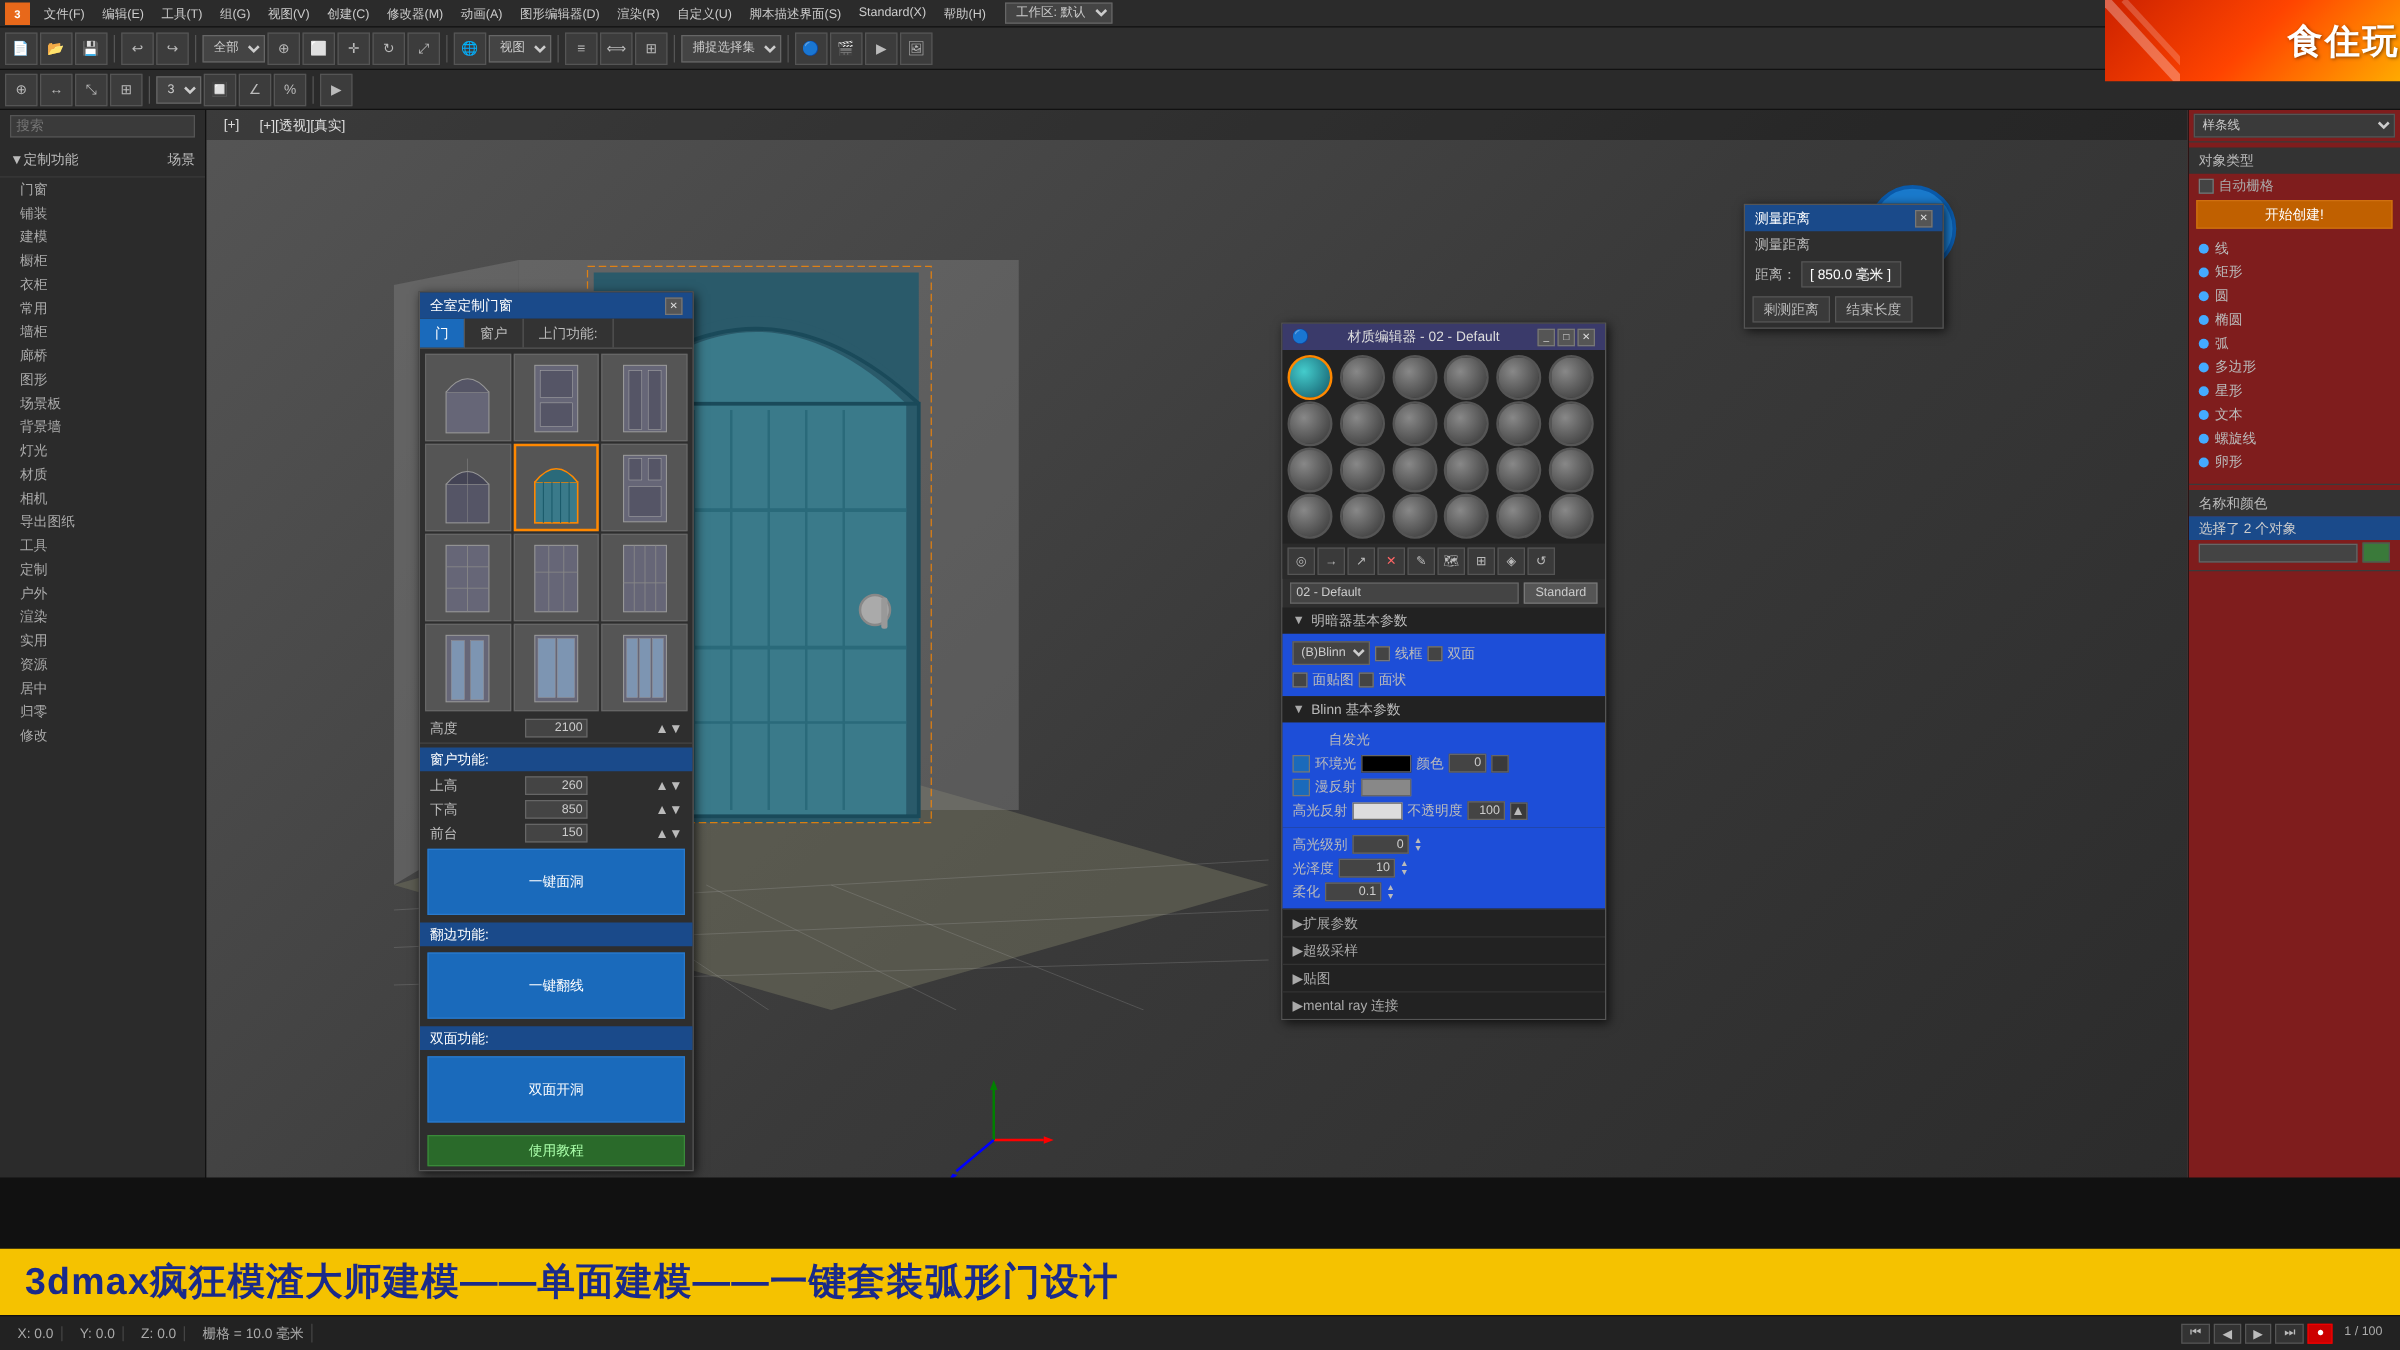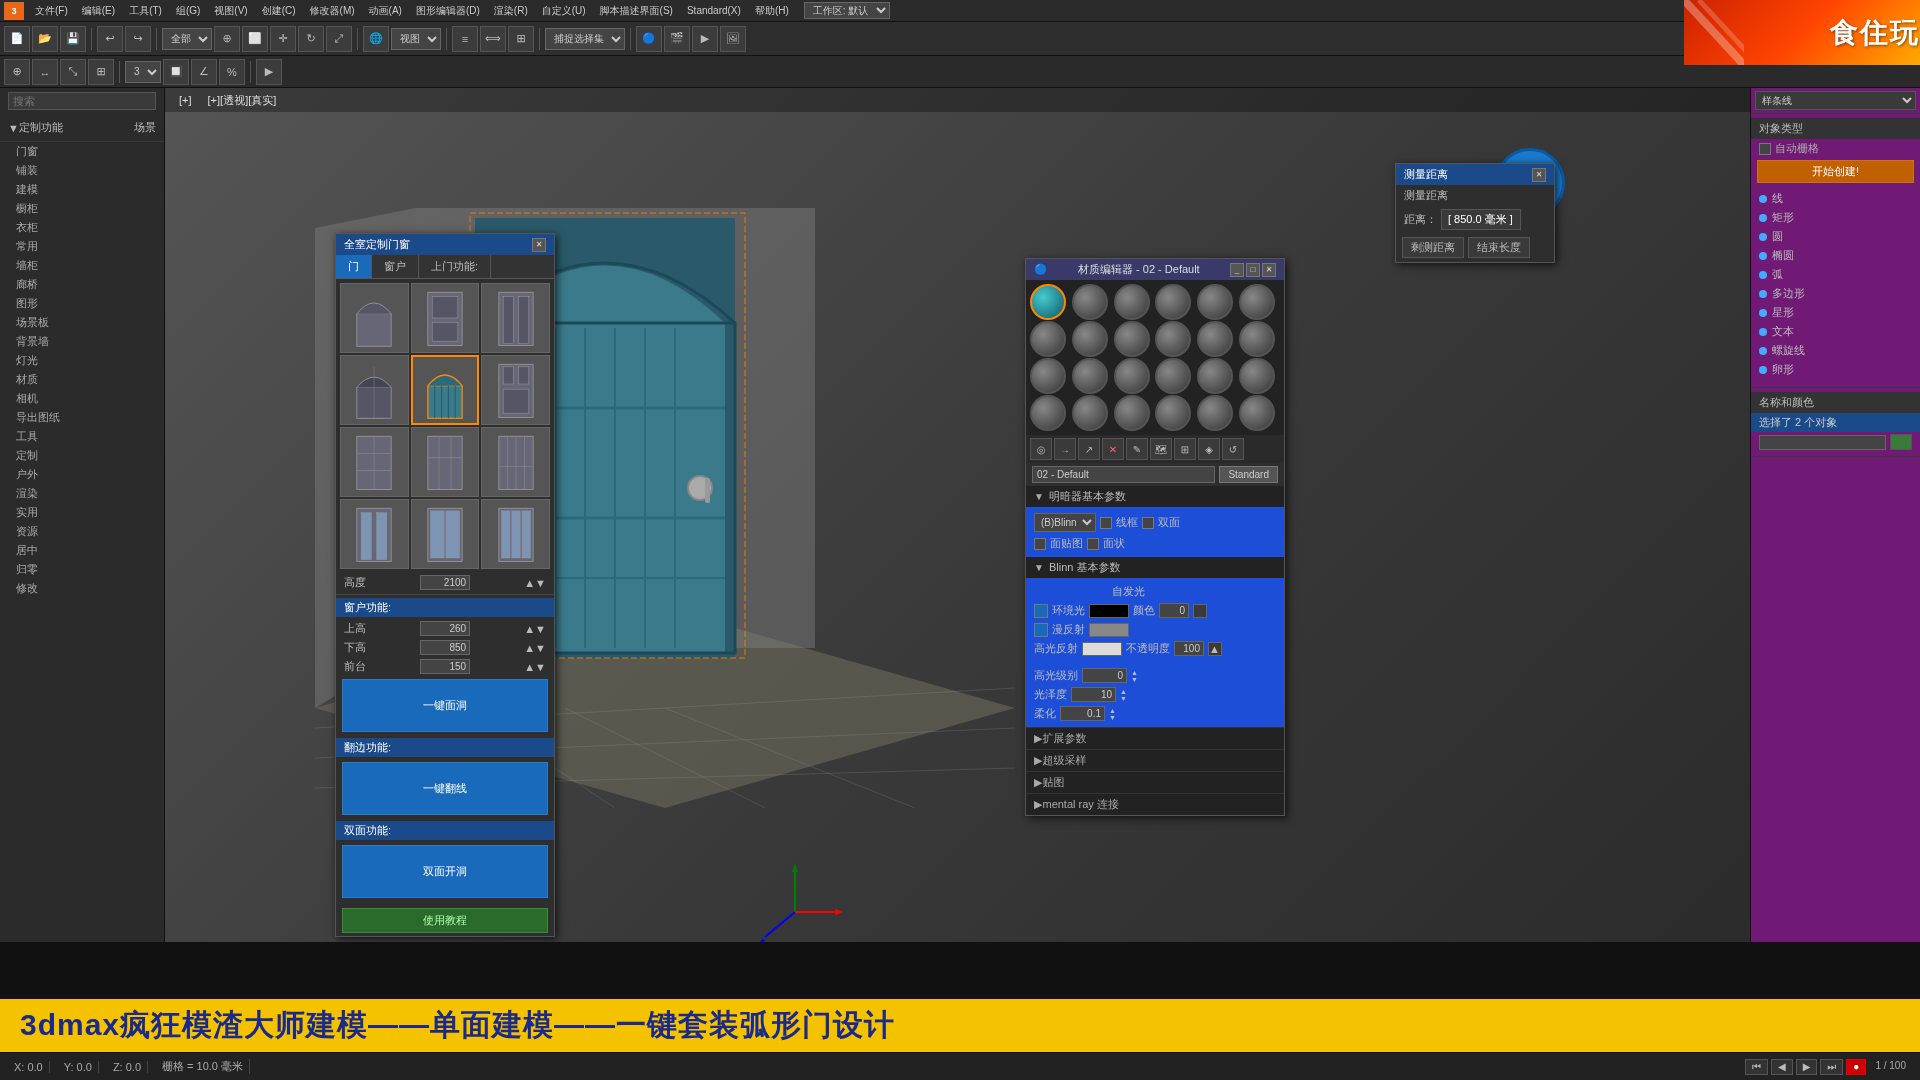--- a/index.html
+++ b/index.html
@@ -175,21 +175,21 @@
       position: absolute;
       bottom: 90px;
       left: 580px;
       width: 100px;
       height: 100px;
     }
 
     
     #right-panel {
       width: 170px;
-      background: #701a75;
+      background: #7f1d1d;
       border-left: 1px solid #111;
       display: flex;
       flex-direction: column;
       overflow-y: auto;
     }
     .right-panel-section {
       border-bottom: 1px solid #3a3a3a;
       padding: 4px 0;
     }
     .right-panel-title {
@@ -1097,21 +1097,21 @@
           <span>面状</span>
         </div>
       </div>
 
       <div class="mat-section-title">
         <span class="mat-collapse-arrow">▼</span>
         <span>Blinn 基本参数</span>
       </div>
       <div class="mat-params">
         <div class="mat-param-row">
-          <span style="margin-left:78px;">自发光</span>
+          <span style="margin-left:29px;">自发光</span>
         </div>
         <div class="mat-param-row">
           <div style="width:14px; height:14px; background:#1a6abb; border:1px solid #777; cursor:pointer;"></div>
           <span>环境光</span>
           <div class="mat-color-swatch"></div>
           <span>颜色</span>
           <input class="mat-param-input" value="0" style="width: 30px;">
           <div style="width:14px; height:14px; background:#3a3a3a; border:1px solid #666; cursor:pointer;"></div>
         </div>
         <div class="mat-param-row">

